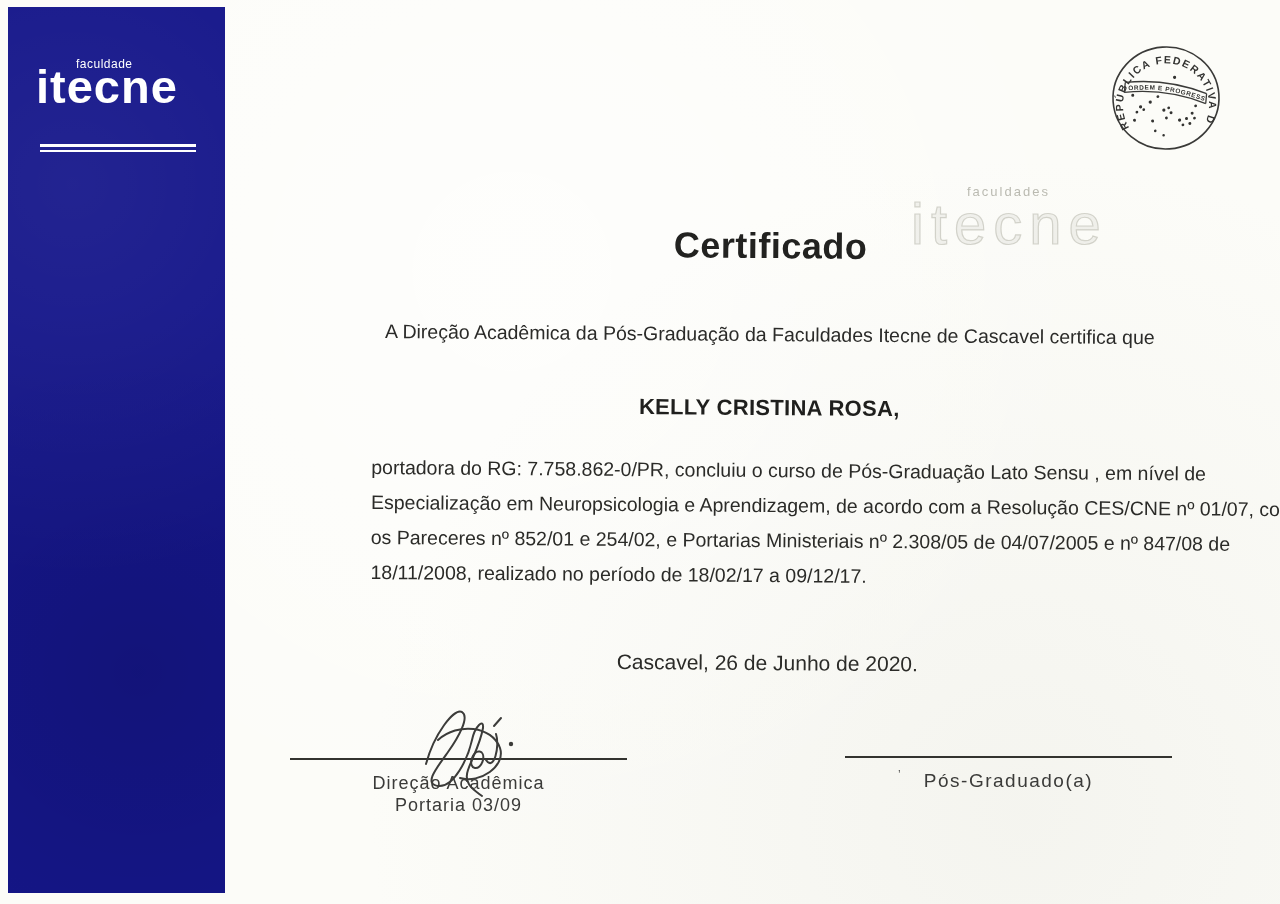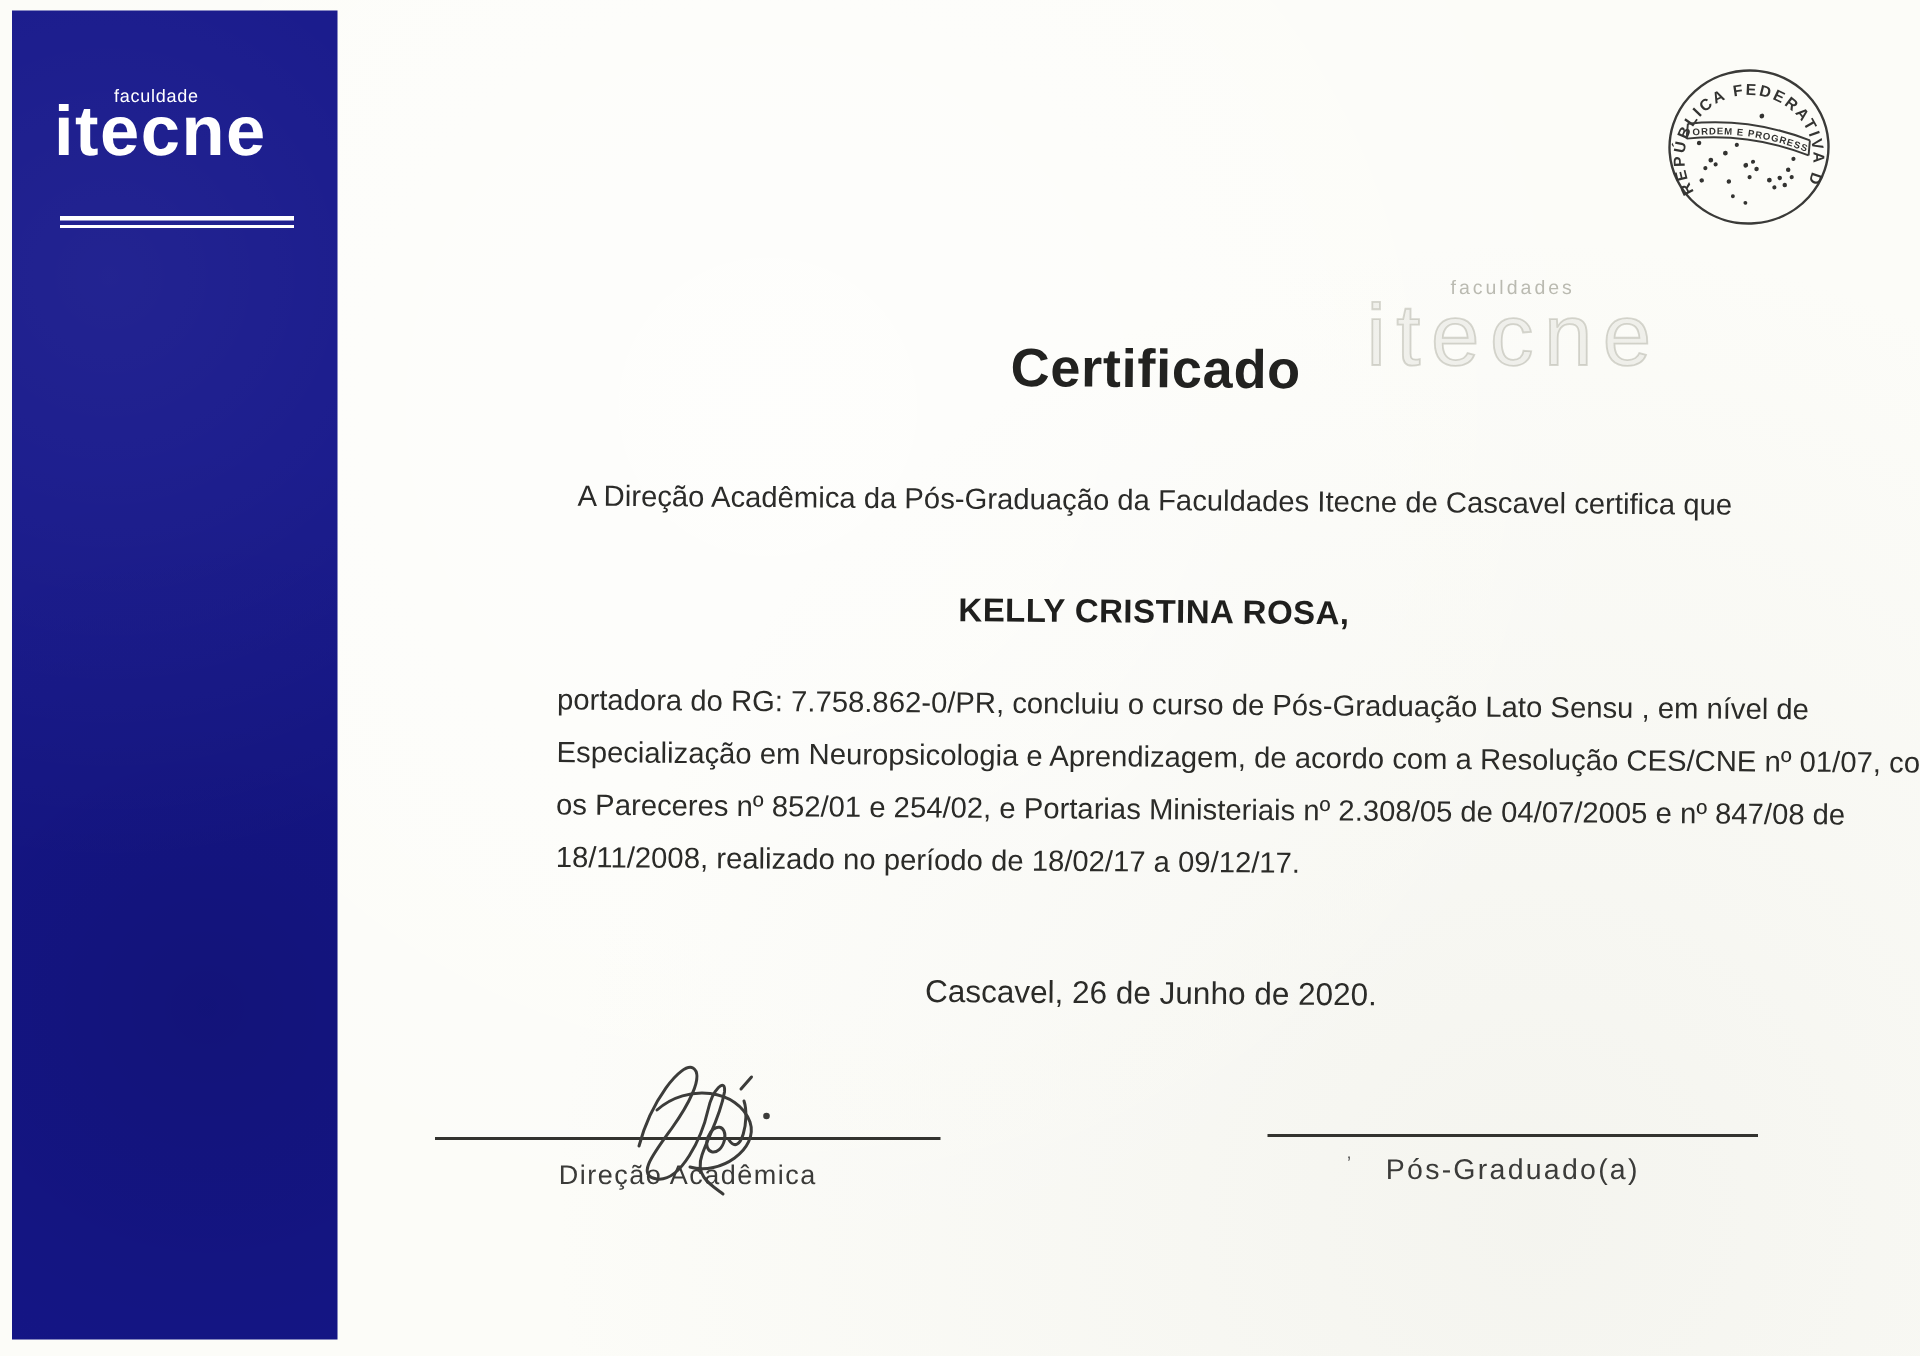--- a/index.html
+++ b/index.html
@@ -188,20 +188,21 @@
         <path d="M 18,64 C 26,34 46,8 54,12 C 62,17 50,38 40,52 C 27,70 16,84 30,86 C 46,88 60,58 64,40 C 67,26 76,18 75,28 C 72,45 64,58 60,70 C 55,84 66,90 74,96"></path>
         <path d="M 64,58 C 60,70 72,72 75,60 C 77,50 68,48 64,58"></path>
         <path d="M 78,60 C 86,72 92,46 88,34"></path>
         <path d="M 86,26 L 93,18"></path>
         <path d="M 30,40 C 50,22 84,26 92,48 C 98,66 72,84 52,78"></path>
       </g>
       <circle cx="103" cy="44" r="2.2" fill="#3c3c3a"></circle>
     </svg>
     <div class="sig-text">
       <div>Direção Acadêmica</div>
+      <div>Portaria 03/09</div>
     </div>
   </div>
 
   <div class="sig-right">
     <div class="sig-rule"></div>
     <div class="sig-text">Pós-Graduado(a)</div>
   </div>
   <div class="tiny-mark">’</div>
 
 </div>

